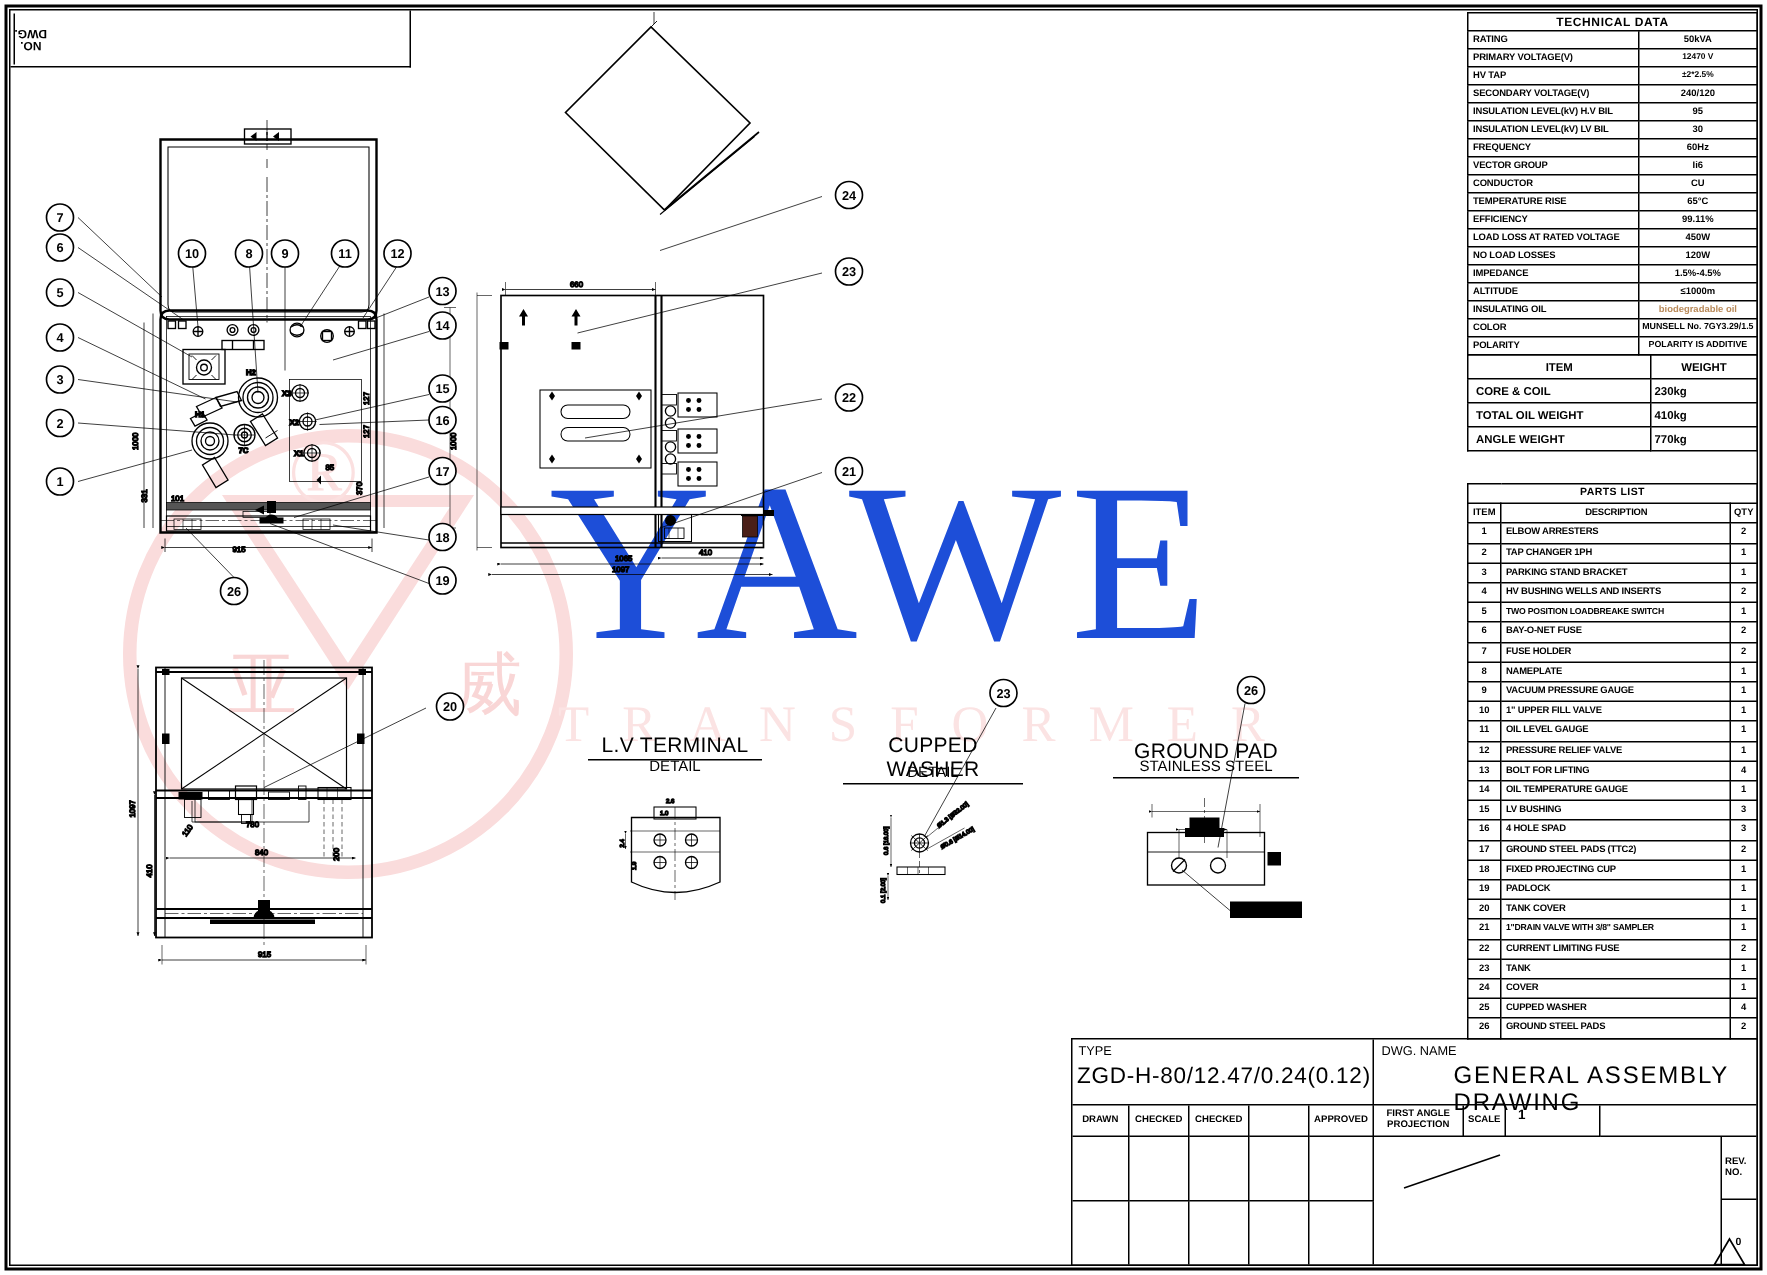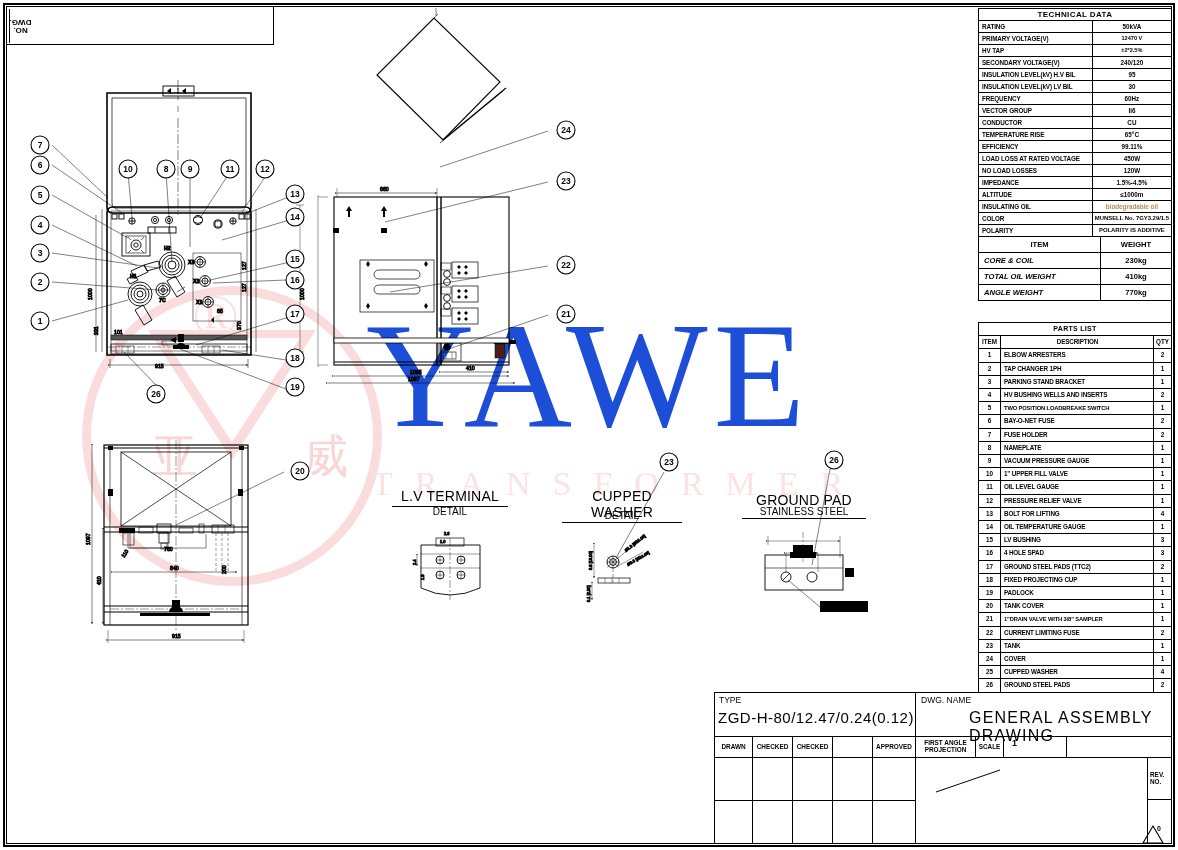--- a/index.html
+++ b/index.html
@@ -90,22 +90,22 @@
   #tbl-technical{ left:978px; top:8px; width:194px; font-size:6.3px; }
   #tbl-technical .title{ text-align:center; font-size:8px; letter-spacing:.4px; height:12px;}
   #tbl-technical td{ height:11px; line-height:11px; }
   #tbl-technical td.k{ width:122px; text-align:left; padding-left:3px; letter-spacing:-0.1px;}
   #tbl-technical td.v{ text-align:center; }
   #tbl-technical td.oil{ color:#b98a5a; font-weight:bold; }
 
   
   #tbl-weight{ left:978px; top:236px; width:194px; font-size:7.6px; }
   #tbl-weight td{ height:15px; line-height:15px; }
-  #tbl-weight td.k{ width:122px; text-align:left; padding-left:5px;font-style:italic; }
-  #tbl-weight td.v{ text-align:center; }
+  #tbl-weight td.k{ width:122px; text-align:left; padding-left:5px; }
+  #tbl-weight td.v{ text-align:left; }
   #tbl-weight td.h{ text-align:center; }
 
   
   #tbl-parts{ left:978px; top:322px; width:194px; font-size:6.3px; }
   #tbl-parts td{ height:12.2px; line-height:12.2px; }
   #tbl-parts .title{ text-align:center; font-size:7px; letter-spacing:.3px;}
   #tbl-parts td.n{ width:22px; text-align:center; }
   #tbl-parts td.d{ text-align:left; padding-left:3px; letter-spacing:-0.15px;}
   #tbl-parts td.q{ width:18px; text-align:center; }
   #tbl-parts td.hd{ text-align:center; }

